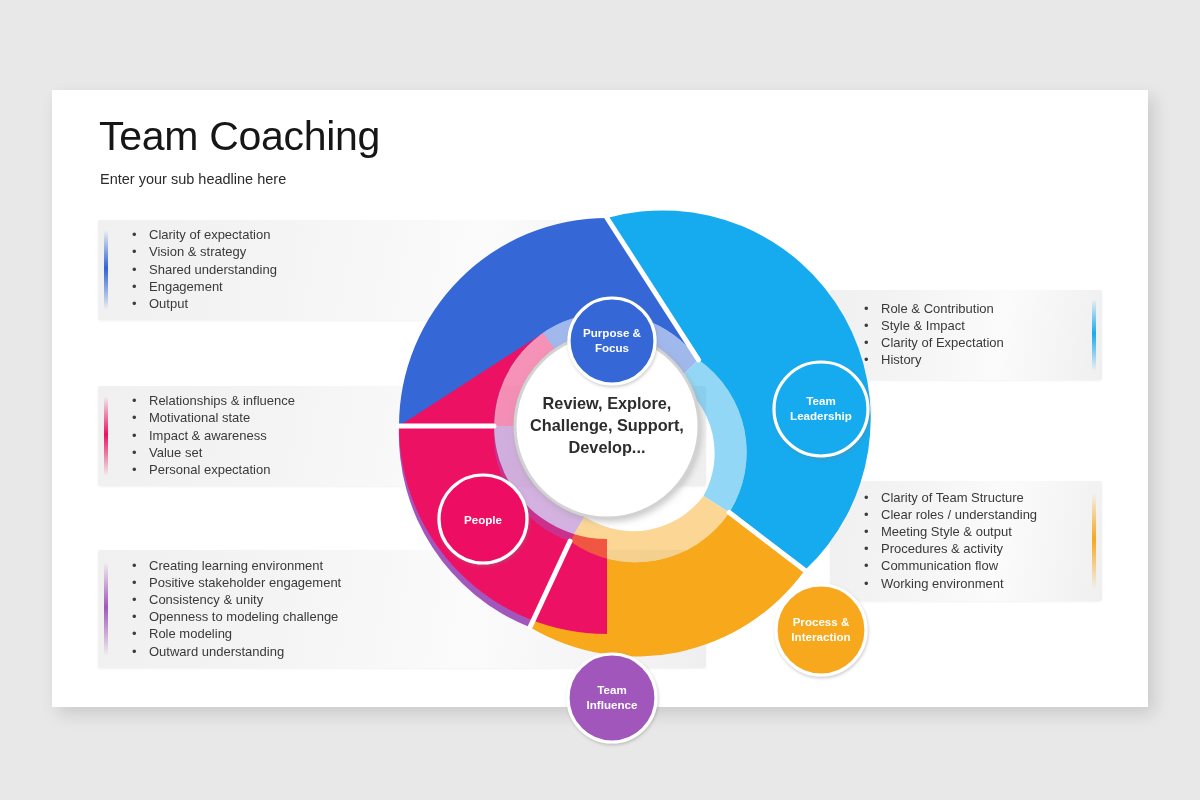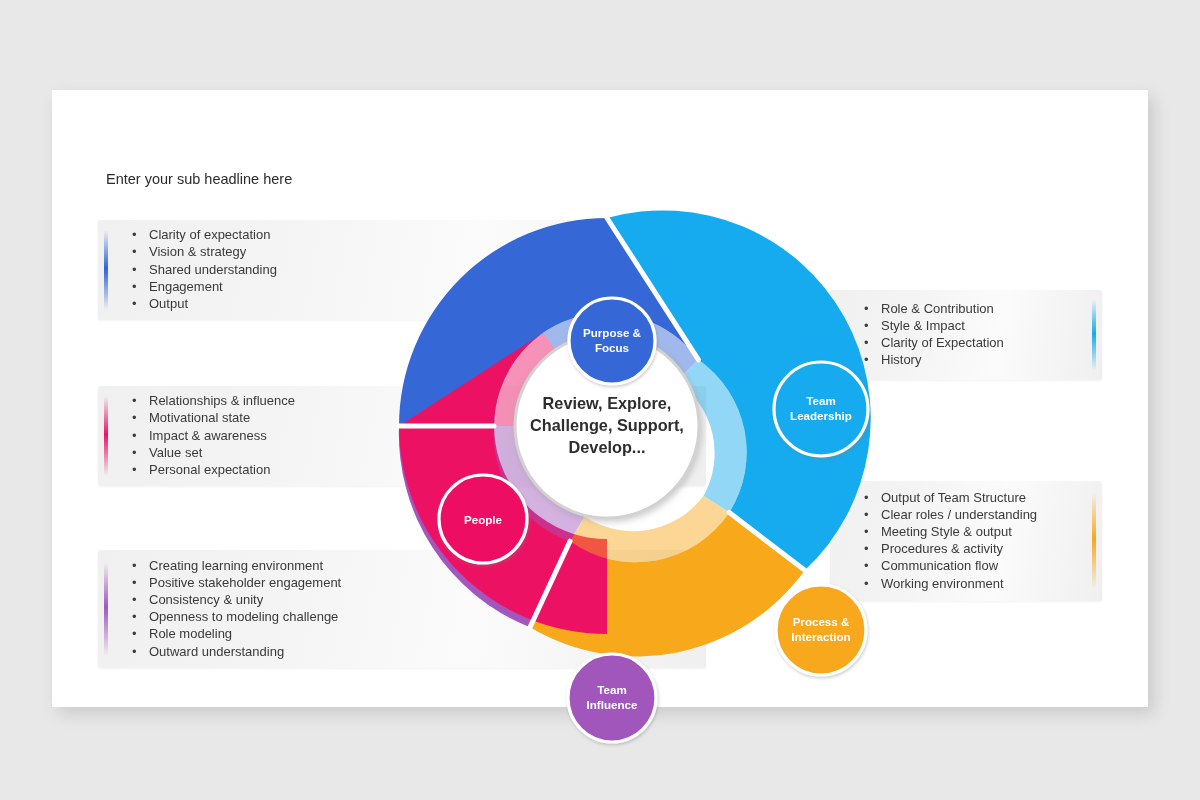--- a/index.html
+++ b/index.html
@@ -38,21 +38,20 @@
     white-space: nowrap;
   }
   #page-subtitle {
     position: absolute;
     left: 48px;
     top: 81px;
     font-size: 14.5px;
     font-weight: 400;
     color: #2b2b2b;
     white-space: nowrap;
-    margin-left: 6px;
   }
 
   
   .panel {
     position: absolute;
     background: linear-gradient(100deg, #f0f0f0 0%, #f4f4f4 30%, #fbfbfb 62%, #f3f3f3 88%, #efefef 100%);
     box-shadow: 0 1px 3px rgba(0,0,0,0.055);
   }
   .panel.left  { border-radius: 2px; }
   .panel.right { border-radius: 2px; }
@@ -123,20 +122,21 @@
     font-weight: bold;
     fill: #2d2d2d;
     text-anchor: middle;
   }
 </style>
 </head>
 <body>
 
 <div id="slide">
 
+  <div id="page-title">Team Coaching</div>
   <div id="page-subtitle">Enter your sub headline here</div>
 
   <div class="panel left" style="left:46px; top:130px; width:608px; height:100px;">
     <div class="accent" style="background:linear-gradient(to bottom, rgba(47,99,216,0) 0%, #2F63D8 48%, rgba(47,99,216,0) 100%);"></div>
     <div class="bullets">
       <div class="bullet-row">
           <span class="bullet-dot">•</span>
           <span class="bullet-text">Clarity of expectation</span>
         </div>
       <div class="bullet-row">
@@ -234,21 +234,21 @@
           <span class="bullet-text">History</span>
         </div>
     </div>
   </div>
 
   <div class="panel right" style="left:778px; top:391px; width:272px; height:120px;">
     <div class="accent" style="background:linear-gradient(to bottom, rgba(247,168,27,0) 0%, #F7A81B 48%, rgba(247,168,27,0) 100%);"></div>
     <div class="bullets">
       <div class="bullet-row">
           <span class="bullet-dot">•</span>
-          <span class="bullet-text">Output of Team Structure</span>
+          <span class="bullet-text">Clarity of Team Structure</span>
         </div>
       <div class="bullet-row">
           <span class="bullet-dot">•</span>
           <span class="bullet-text">Clear roles / understanding</span>
         </div>
       <div class="bullet-row">
           <span class="bullet-dot">•</span>
           <span class="bullet-text">Meeting Style &amp; output</span>
         </div>
       <div class="bullet-row">

